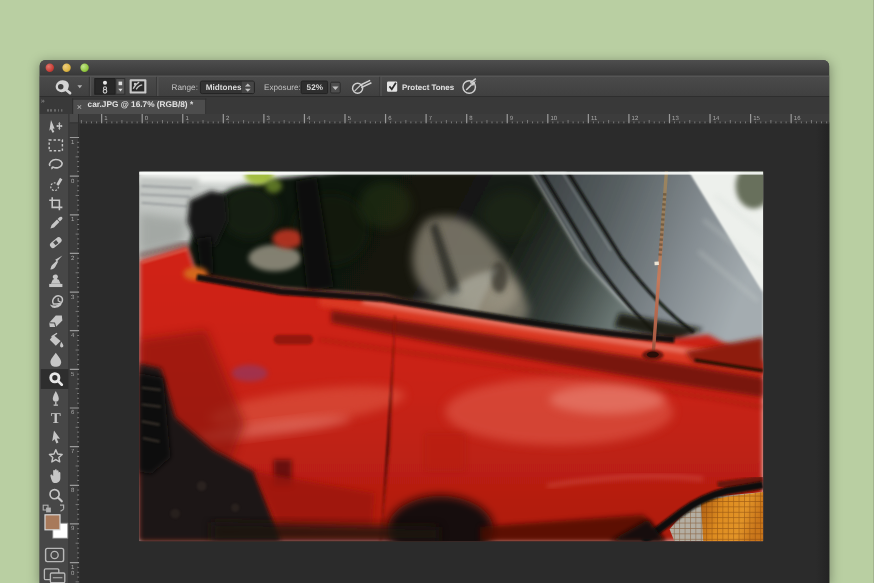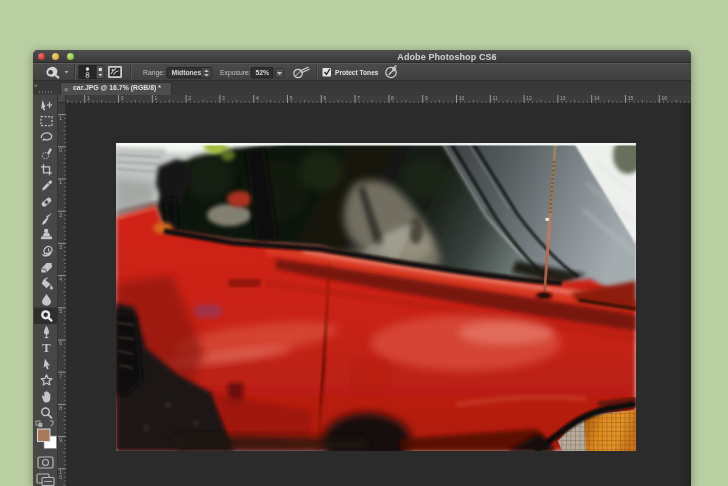--- a/index.html
+++ b/index.html
@@ -15,22 +15,20 @@
 
 <div class="abs" style="left:33px;top:50px;width:658px;height:13px;
   background:linear-gradient(#4e4e4e,#3a3a3a);border-radius:5px 5px 0 0;
   border-bottom:1px solid #2c2c2c;"></div>
 <div class="abs" style="left:38px;top:53px;width:7px;height:7px;border-radius:50%;
   background:radial-gradient(circle at 35% 35%, #e0766c, #c93f38 60%, #8e2a24);"></div>
 <div class="abs" style="left:52px;top:53px;width:7px;height:7px;border-radius:50%;
   background:radial-gradient(circle at 35% 35%, #f0d080, #ddb543 60%, #9a7d2a);"></div>
 <div class="abs" style="left:66.5px;top:53px;width:7px;height:7px;border-radius:50%;
   background:radial-gradient(circle at 35% 35%, #c2e58e, #92c83f 60%, #5e8a28);"></div>
-<div class="abs" style="left:327px;top:51.5px;width:240px;text-align:center;font-size:9px;
-  font-weight:bold;color:#d2d2d2;letter-spacing:0.1px;">Adobe Photoshop CS6</div>
 
 <div class="abs" style="left:33px;top:63px;width:658px;height:18px;
   background:linear-gradient(#4a4a4a,#404040);border-top:1px solid #5a5a5a;
   border-bottom:1px solid #2e2e2e;"></div>
 <svg width="658" height="18" style="position:absolute;left:33px;top:63px">
       <g transform="translate(20,9)">
         <path d="M2.2,3 L5.4,5.6" stroke="#d4d4d4" stroke-width="2.2" stroke-linecap="round"></path>
         <ellipse cx="-1" cy="-0.5" rx="5.6" ry="4.9" fill="#d4d4d4" transform="rotate(-18)"></ellipse>
         <circle cx="-2.4" cy="0.2" r="2.3" fill="#3e3e3e"></circle>
       </g>

